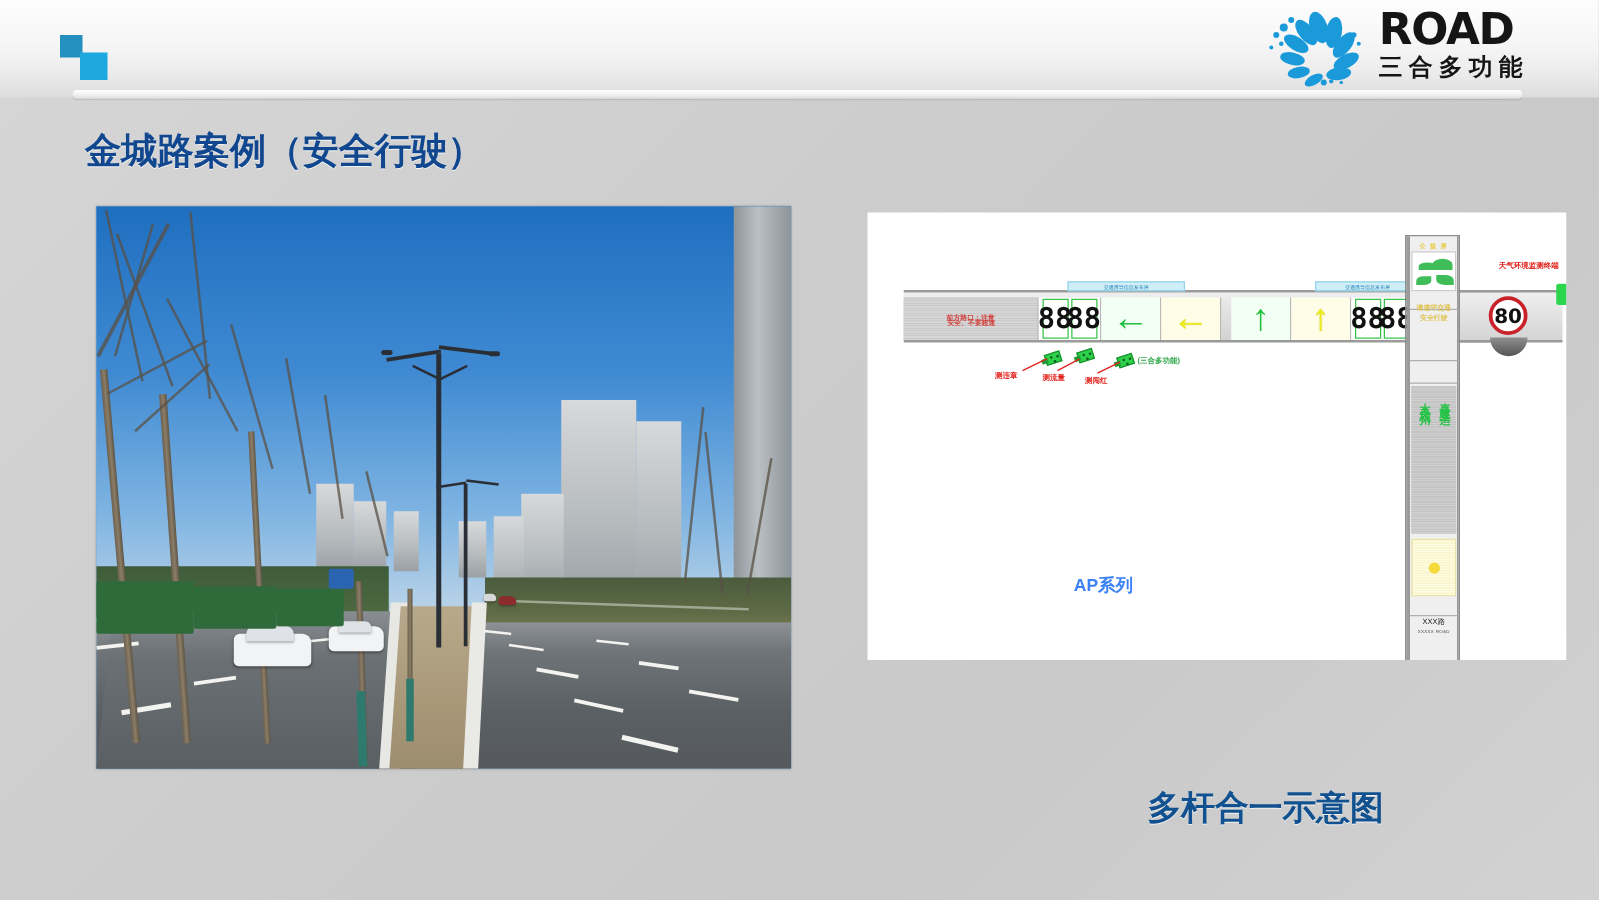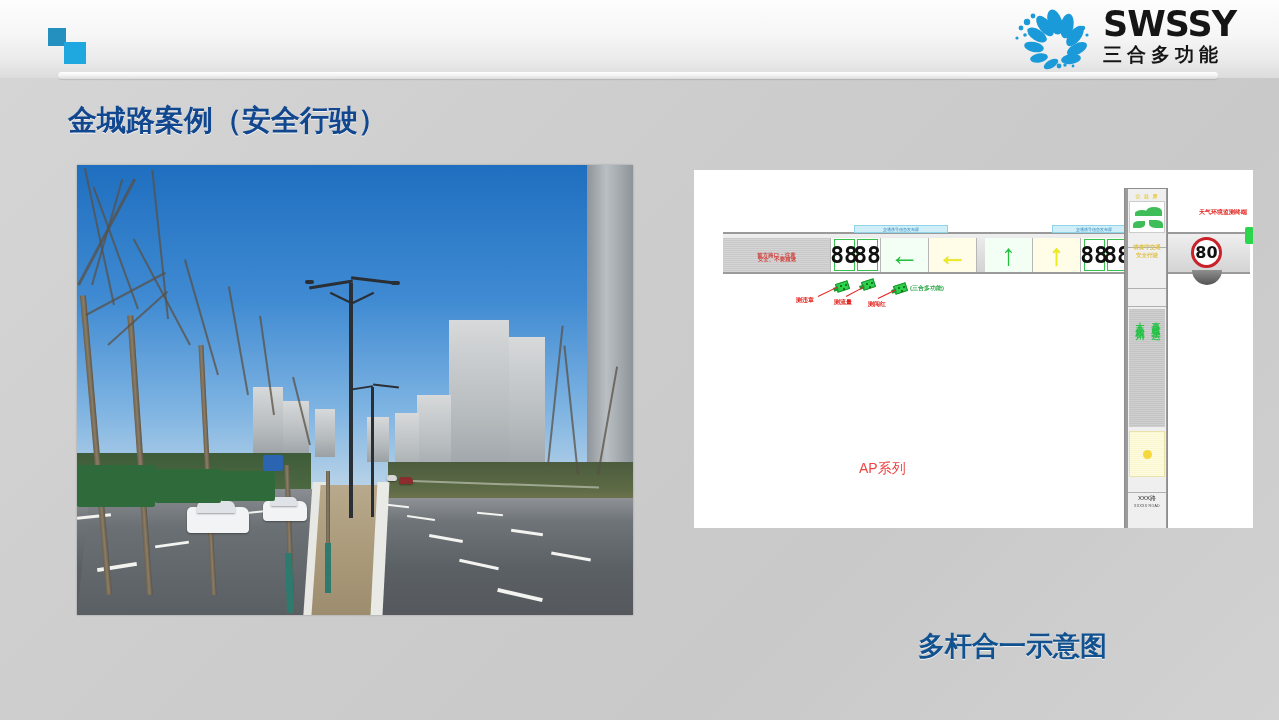--- a/index.html
+++ b/index.html
@@ -158,21 +158,21 @@
     background:#2bd64c;
   }
   .anno-red{position:absolute;font-size:6px;color:#e2211c;white-space:nowrap;font-weight:bold;}
   .anno-line{position:absolute;background:#e2211c;height:1px;transform-origin:left center;}
   .cam-icon{position:absolute;width:13px;height:9px;background:#2ed14b;
     border:1px solid #1a8f2f;box-sizing:border-box;transform:rotate(-18deg);}
   .cam-icon::after{content:"";position:absolute;left:-4px;top:2px;width:5px;height:4px;background:#1f9b36;}
   .cam-dots{position:absolute;width:13px;height:9px;}
   .cam-dots i{position:absolute;width:2px;height:2px;border-radius:50%;background:#0a5c18;}
   .ap-label{
-    position:absolute;left:165px;top:290px;font-size:14px;color:#ef4444;font-weight:normal;
+    position:absolute;left:165px;top:290px;font-size:14px;color:#3b82f6;font-weight:bold;
   }
   .yellow-panel{
     position:absolute;left:4px;width:36px;
     background:repeating-linear-gradient(0deg,#fdfbe0 0 1px,#faf6d0 1px 2px);
     border:1px solid #e8e2a8;box-sizing:border-box;
     display:flex;align-items:center;justify-content:center;
   }
   .yellow-dot{width:9px;height:9px;border-radius:50%;background:#f5d93a;}
   .road-name{
     position:absolute;left:4px;width:36px;text-align:center;
@@ -234,21 +234,21 @@
             <circle cx="6" cy="30" r="1.6"></circle>
             <circle cx="48" cy="58" r="2.4"></circle>
               <circle cx="54" cy="57" r="1.7"></circle>
             <circle cx="62" cy="58" r="1.4"></circle>
             <circle cx="72" cy="20" r="2.2"></circle>
               <circle cx="76" cy="27" r="1.6"></circle>
           </g>
         </svg>
       </div>
       <div class="logo-text">
-        <div class="logo-word">SWSSY</div>
+        <div class="logo-word">ROAD</div>
         <div class="logo-sub">三合多功能</div>
       </div>
     </div>
   </div>
 
   <div class="sec-title">金城路案例（安全行驶）</div>
 
   <div class="photo">
     <div class="ph-sky"></div>
 

